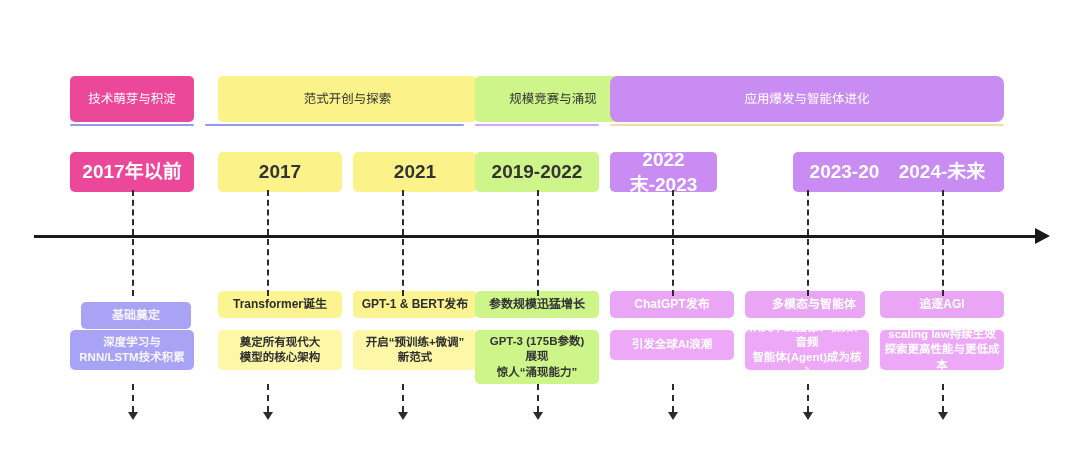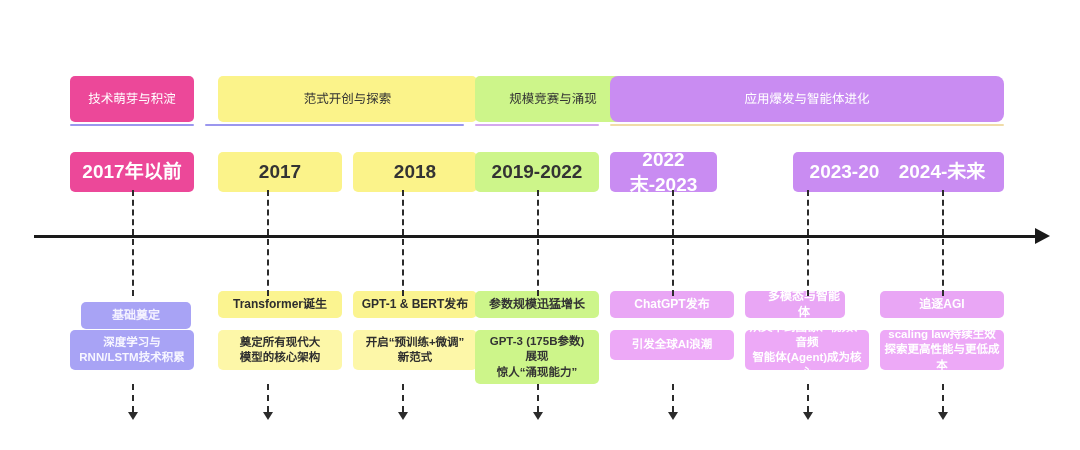--- a/index.html
+++ b/index.html
@@ -145,33 +145,33 @@
       <div class="box phase-bar t-yellow" style="left: 205px; top: 76px; width: 259px;">范式开创与探索</div>
       <div class="phase-underline u-yellow" style="left: 205px; top: 124px; width: 259px;"></div>
       <div class="box phase-bar t-green" style="left: 475px; top: 76px; width: 148px; padding-left: 8px;">规模竞赛与涌现</div>
       <div class="phase-underline u-green" style="left: 475px; top: 124px; width: 124px;"></div>
       <div class="box phase-bar t-purple" style="left: 610px; top: 76px; width: 394px; border-radius: 8px;">应用爆发与智能体进化</div>
       <div class="phase-underline u-purple" style="left: 610px; top: 124px; width: 394px;"></div>
     </div>
   <div id="year-row">
       <div class="box year-box t-blue" style="left: 70px; top: 152px; width: 124px;">2017年以前</div>
       <div class="box year-box t-yellow" style="left: 205px; top: 152px; width: 124px;">2017</div>
-      <div class="box year-box t-yellow" style="left: 340px; top: 152px; width: 124px;">2018</div>
+      <div class="box year-box t-yellow" style="left: 340px; top: 152px; width: 124px;">2021</div>
       <div class="box year-box t-green" style="left: 475px; top: 152px; width: 124px;">2019-2022</div>
       <div class="box year-box t-purple" style="left: 610px; top: 152px; width: 107px;">2022末-2023</div>
       <div class="box year-box t-purple" style="left: 745px; top: 152px; width: 124px; margin-left: 48px;">2023-2024</div>
       <div class="box year-box t-purple" style="left: 880px; top: 152px; width: 124px;">2024-未来</div>
     </div>
   <div id="milestone-row">
       <div class="box milestone-box t-blue" style="left: 70px; top: 302px; width: 110px; margin-left: 11px;">基础奠定</div>
       <div class="box milestone-box t-yellow" style="left: 205px; top: 291px; width: 124px;">Transformer诞生</div>
       <div class="box milestone-box t-yellow" style="left: 340px; top: 291px; width: 124px;">GPT-1 &amp; BERT发布</div>
       <div class="box milestone-box t-green" style="left: 475px; top: 291px; width: 124px;">参数规模迅猛增长</div>
       <div class="box milestone-box t-purple" style="left: 610px; top: 291px; width: 124px;">ChatGPT发布</div>
-      <div class="box milestone-box t-purple" style="left: 745px; top: 291px; width: 100px; padding-left: 18px;">多模态与智能体</div>
+      <div class="box milestone-box t-purple" style="left: 745px; top: 291px; width: 120px; padding-left: 18px;">多模态与智能体</div>
       <div class="box milestone-box t-purple" style="left: 880px; top: 291px; width: 124px;">追逐AGI</div>
     </div>
   <div id="desc-row">
       <div class="box desc-box t-blue" style="left: 70px; top: 330px; width: 124px; height: 40px;">深度学习与
 RNN/LSTM技术积累</div>
       <div class="box desc-box t-yellow" style="left: 205px; top: 330px; width: 124px; height: 40px;">奠定所有现代大
 模型的核心架构</div>
       <div class="box desc-box t-yellow" style="left: 340px; top: 330px; width: 124px; height: 40px;">开启“预训练+微调”
 新范式</div>
       <div class="box desc-box t-green" style="left: 475px; top: 330px; width: 124px; height: 54px;">GPT-3 (175B参数)

